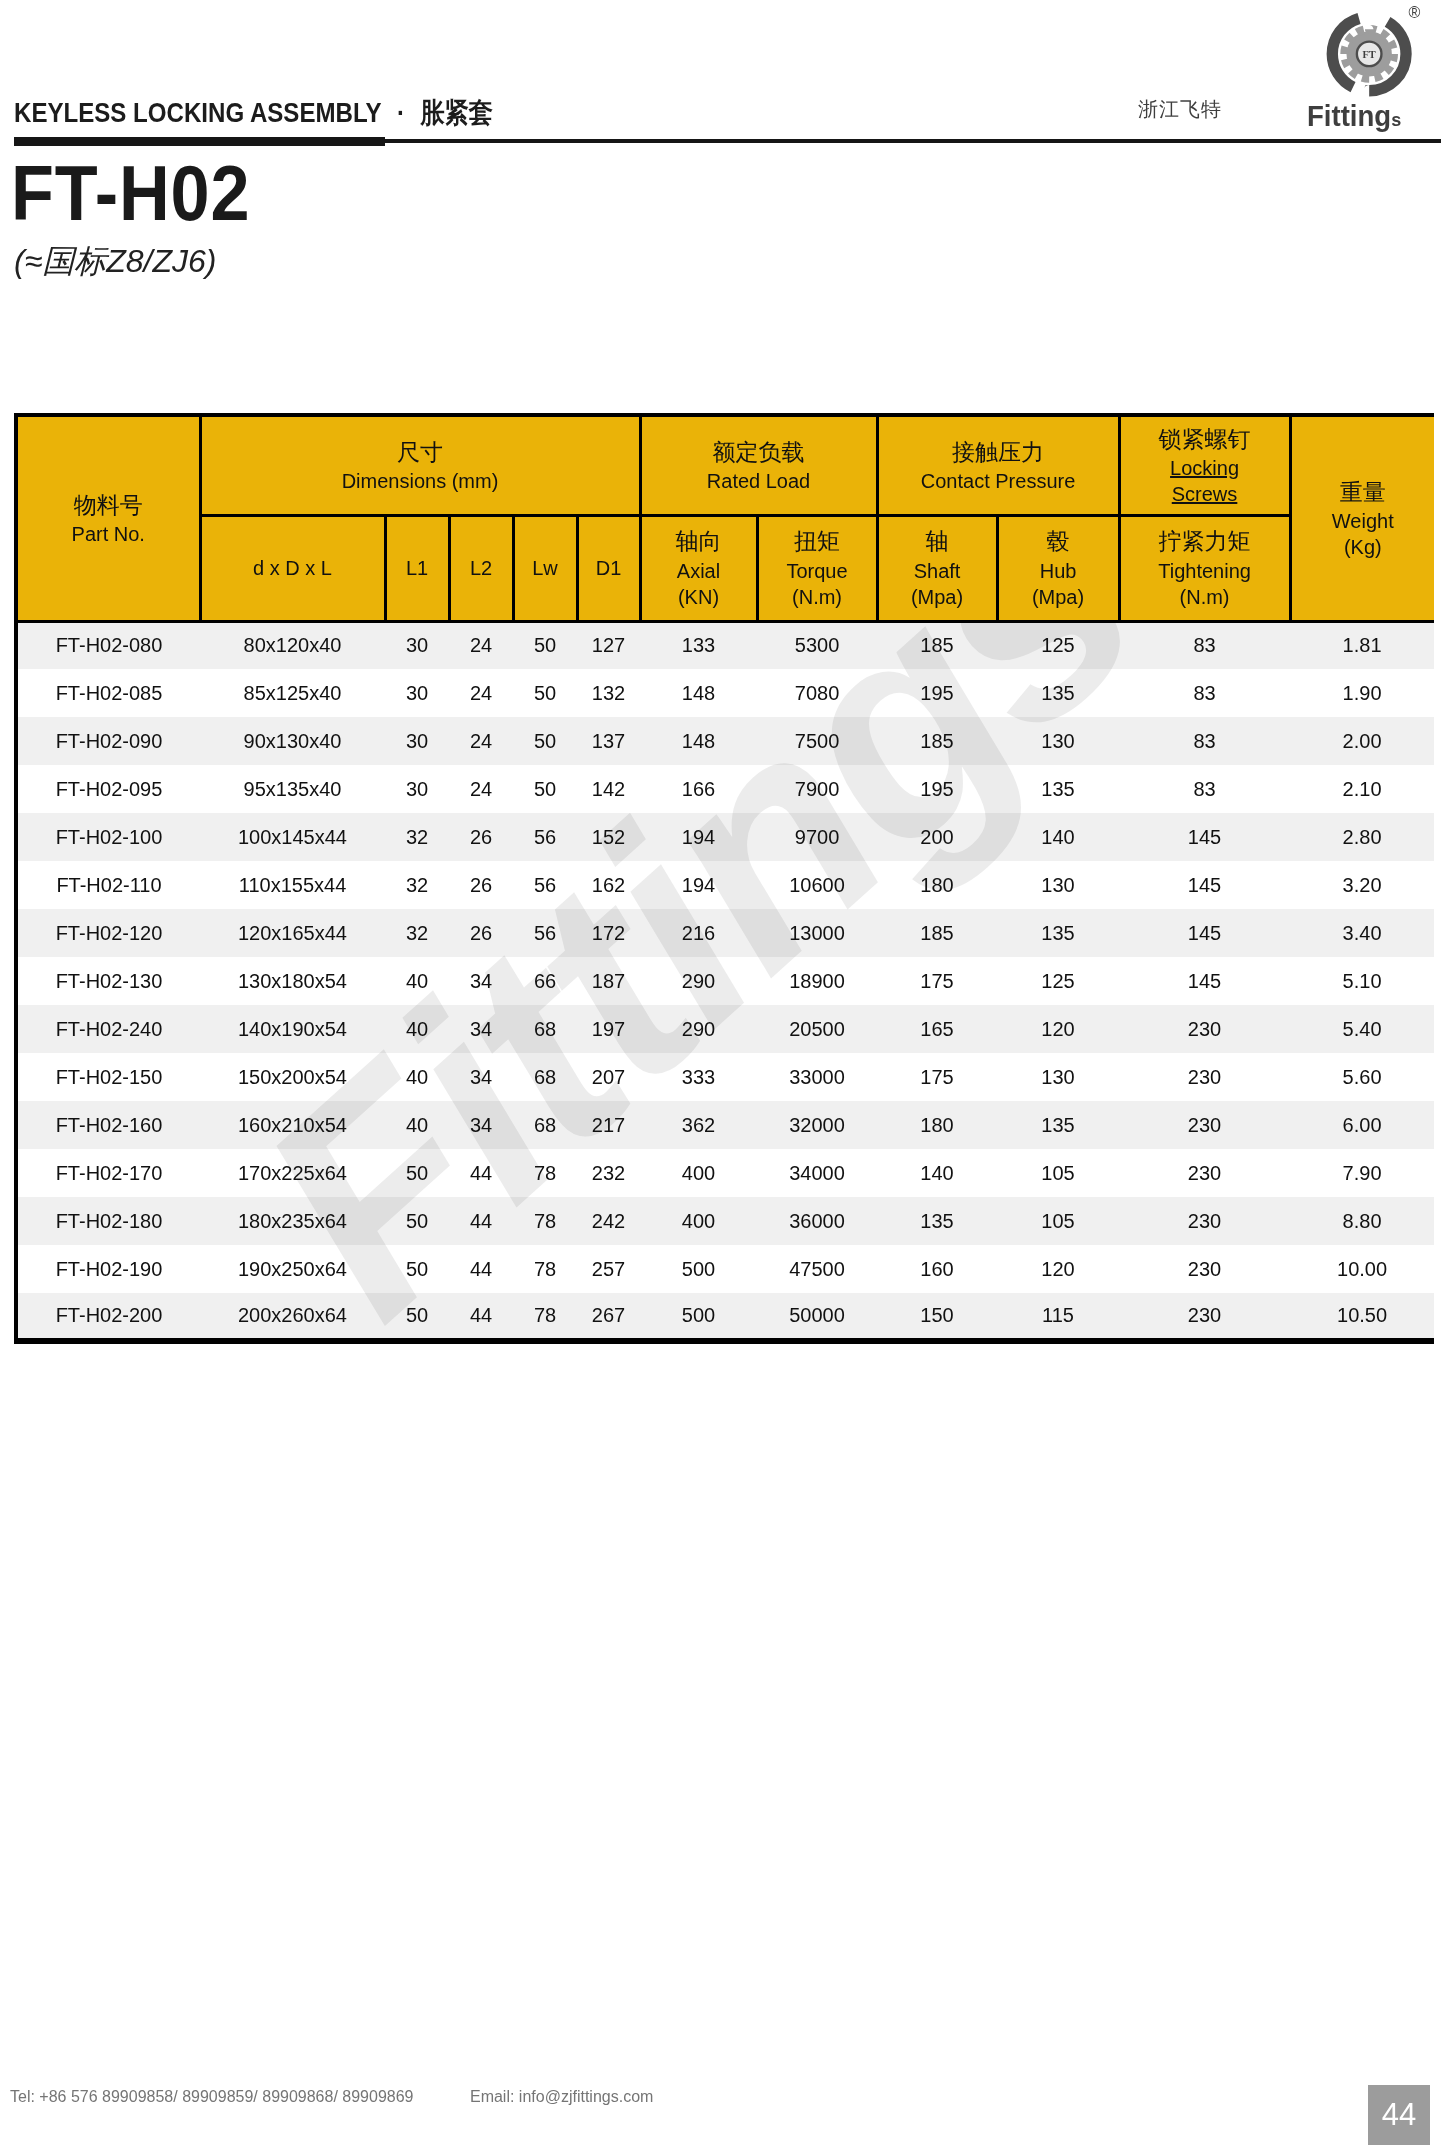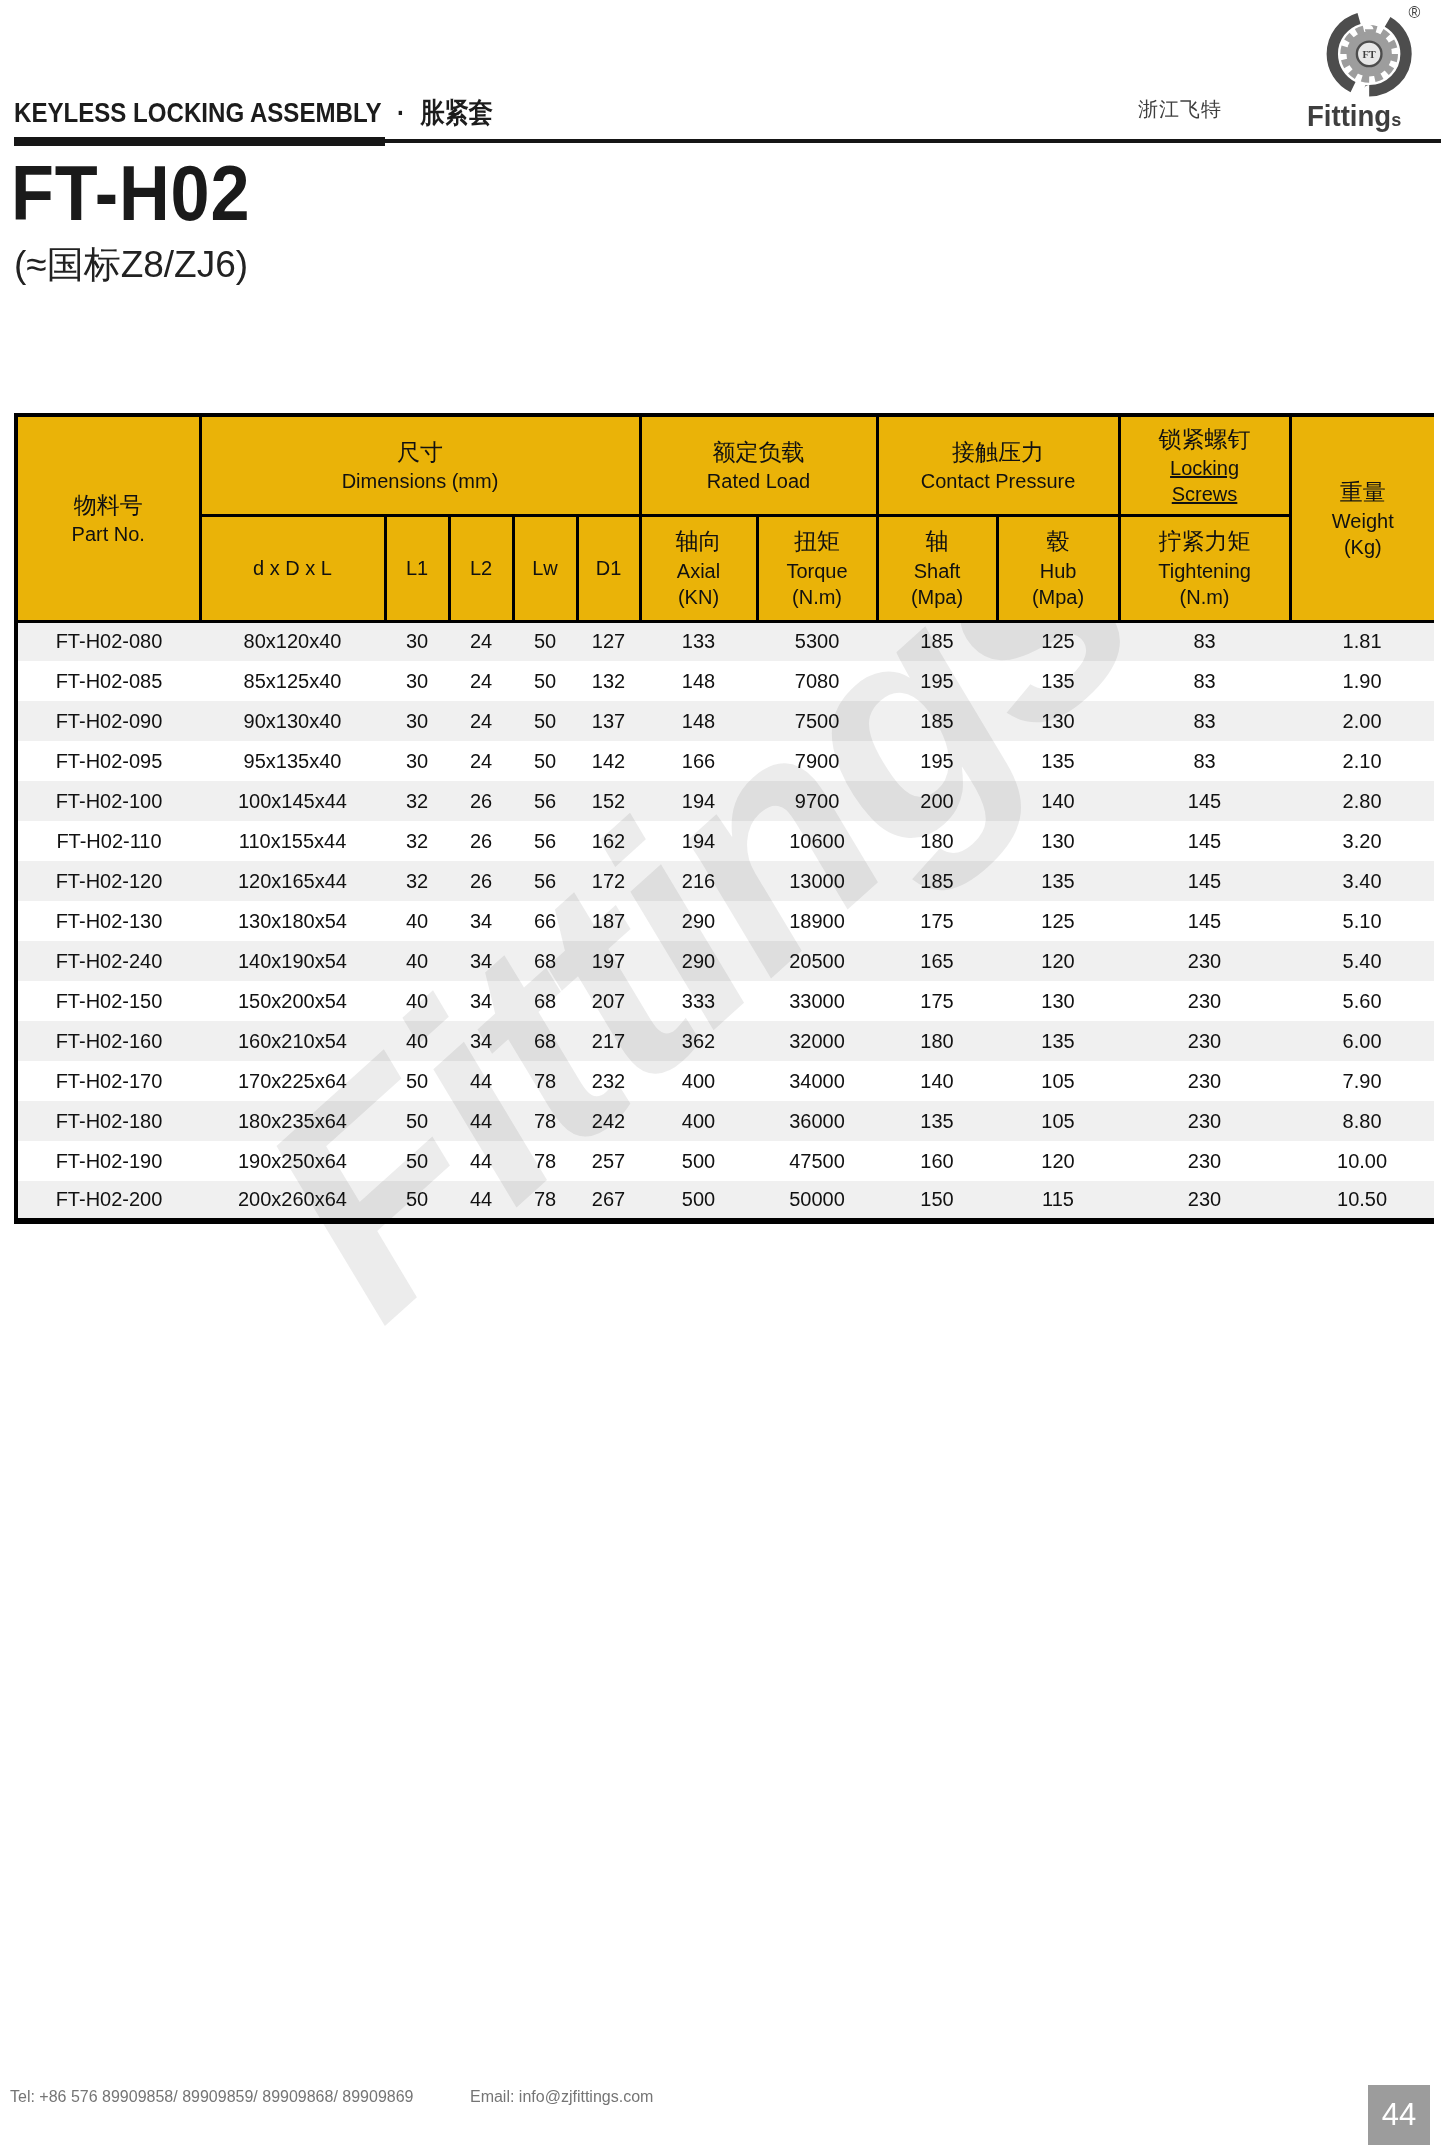--- a/index.html
+++ b/index.html
@@ -36,21 +36,21 @@
   .rule-thick { position:absolute; left:14px; top:137px; width:371px; height:9px; background:#161616; }
   .rule-thin  { position:absolute; left:385px; top:139px; width:1056px; height:4px; background:#161616; }
 
   .model-title {
     position:absolute; left:11px; top:148px;
     font-size:78px; font-weight:bold; color:#1a1a1a; white-space:nowrap;
     transform:scaleX(0.9); transform-origin:left top; letter-spacing:1px;
   }
   .model-standard {
     position:absolute; left:14px; top:240px;
-    font-size:37px; color:#222; white-space:nowrap;
+    font-size:32px; color:#222; white-space:nowrap;font-style:italic;
   }
 
   
   .table-wrap {
     position:absolute; left:14px; top:413px;
     width:1420px; height:948px; overflow:hidden;
   }
   .watermark {
     position:absolute; left:48%; top:52%; z-index:0;
     transform:translate(-50%,-50%) rotate(-42deg);
@@ -66,21 +66,21 @@
   table.spec thead th {
     background:#eab308; border:3px solid #000;
     font-weight:normal; text-align:center; vertical-align:middle;
     padding:2px;
   }
   table.spec thead tr.group-row { height:100px; }
   table.spec thead tr.sub-row   { height:106px; }
   .hz { font-size:23px; line-height:1.35; color:#111; }
   .he { font-size:20px; line-height:1.3;  color:#111; }
   .he.narrow { max-width:110px; margin:0 auto;text-decoration:underline; }
-  table.spec tbody tr { height:40px; }
+  table.spec tbody tr { height:48px; }
   table.spec tbody tr:nth-child(odd) { background:rgba(0,0,0,0.057); }
   table.spec tbody td {
     text-align:center; vertical-align:middle;
     font-size:20px; color:#111; border:none;
   }
 
   
   .footer-contact {
     position:absolute; left:10px; top:2088px;
     font-size:16px; color:#757575; white-space:nowrap;

